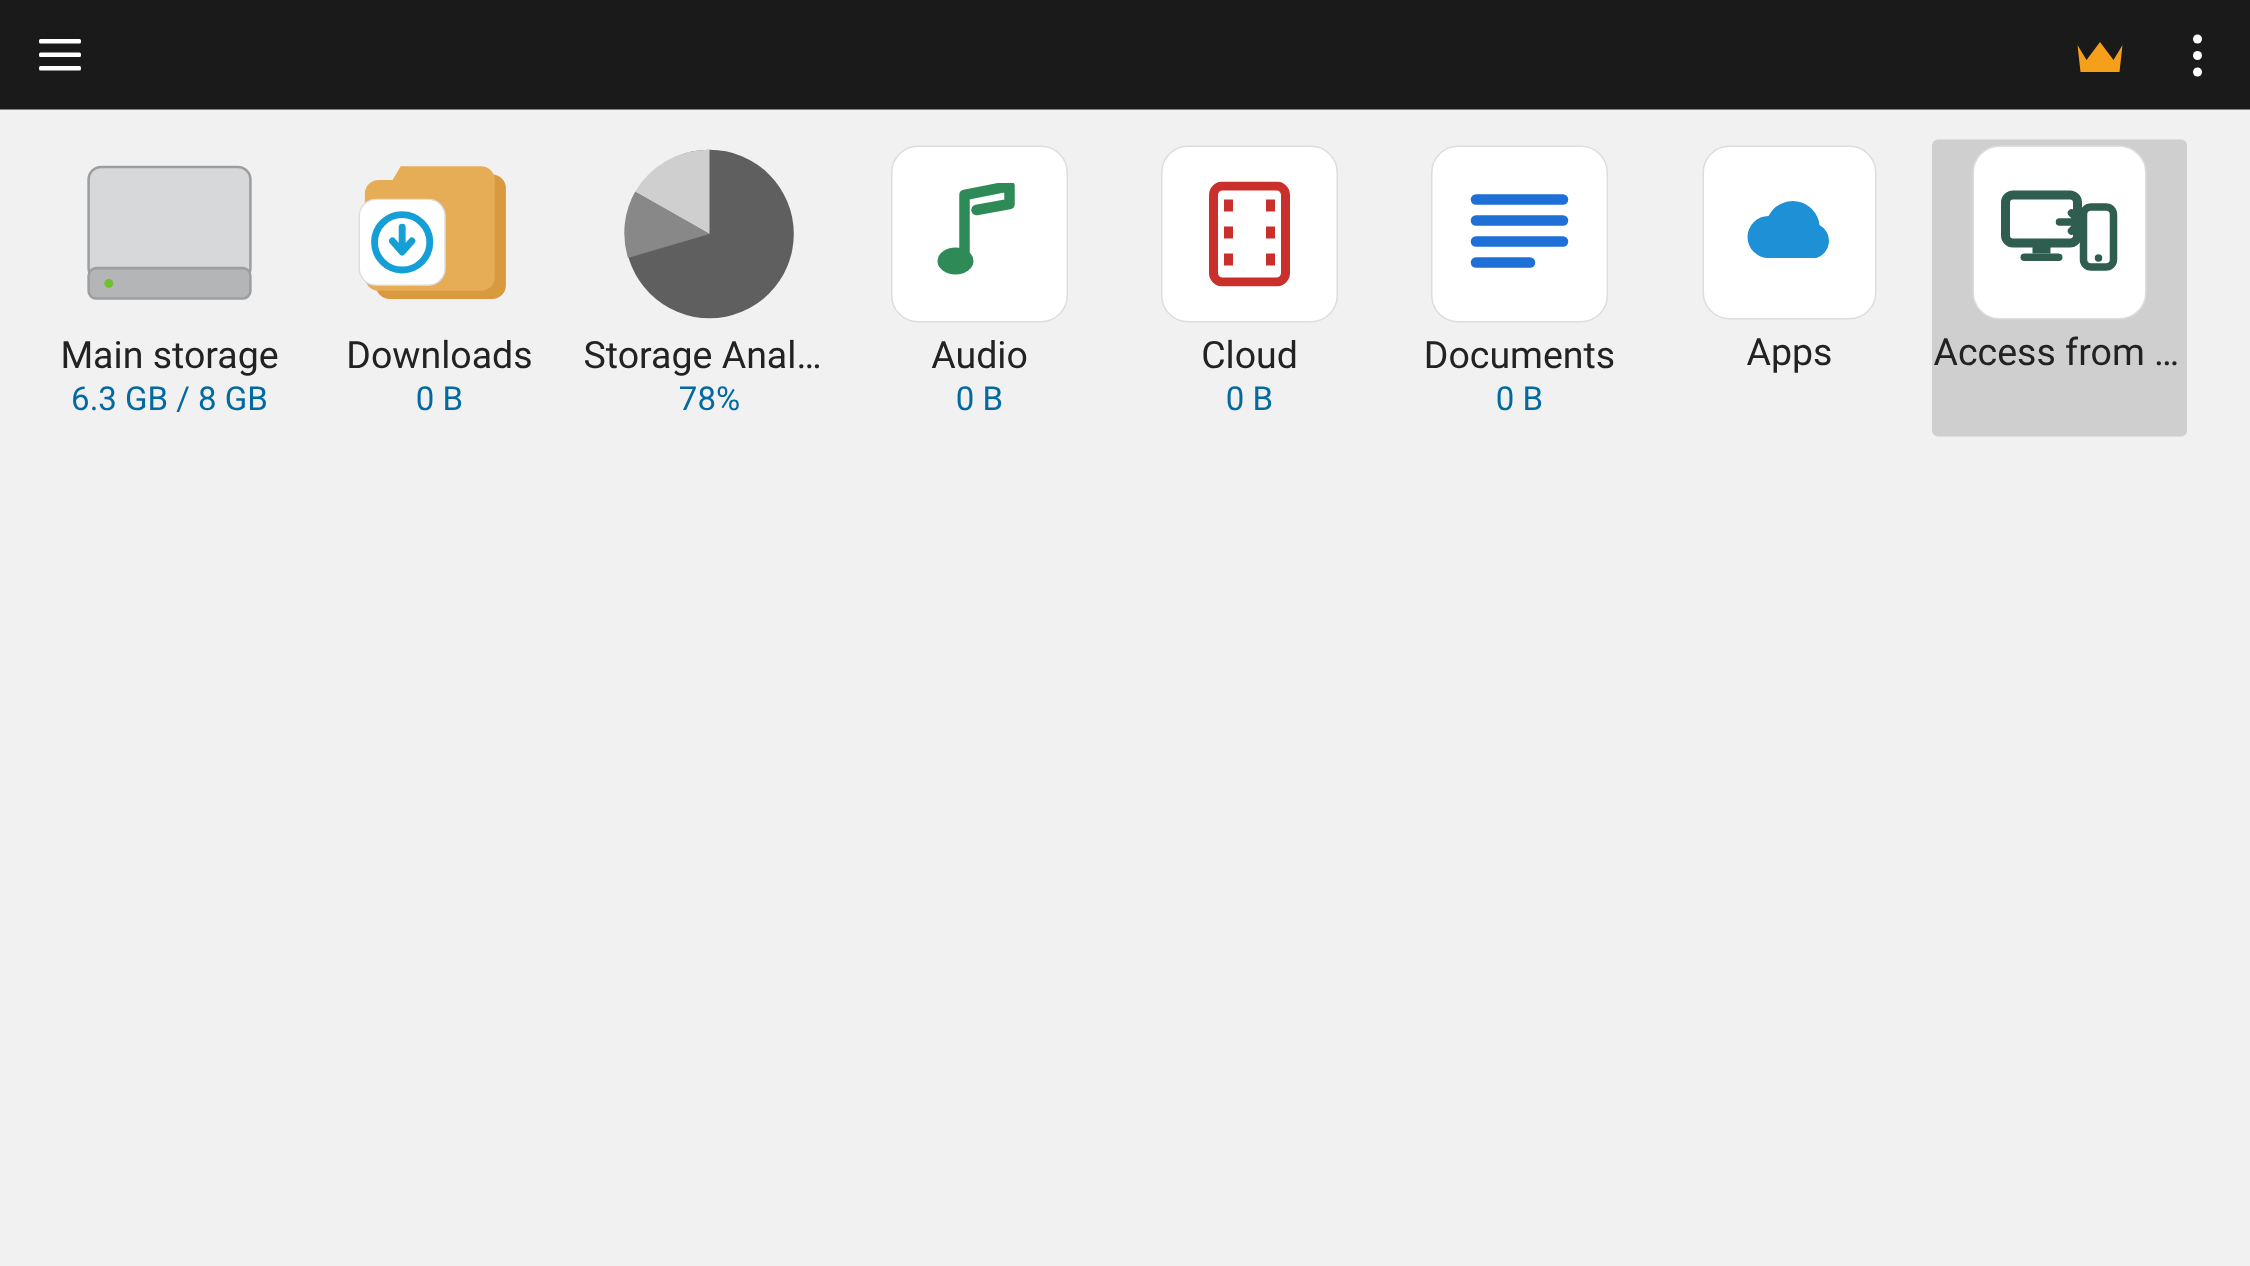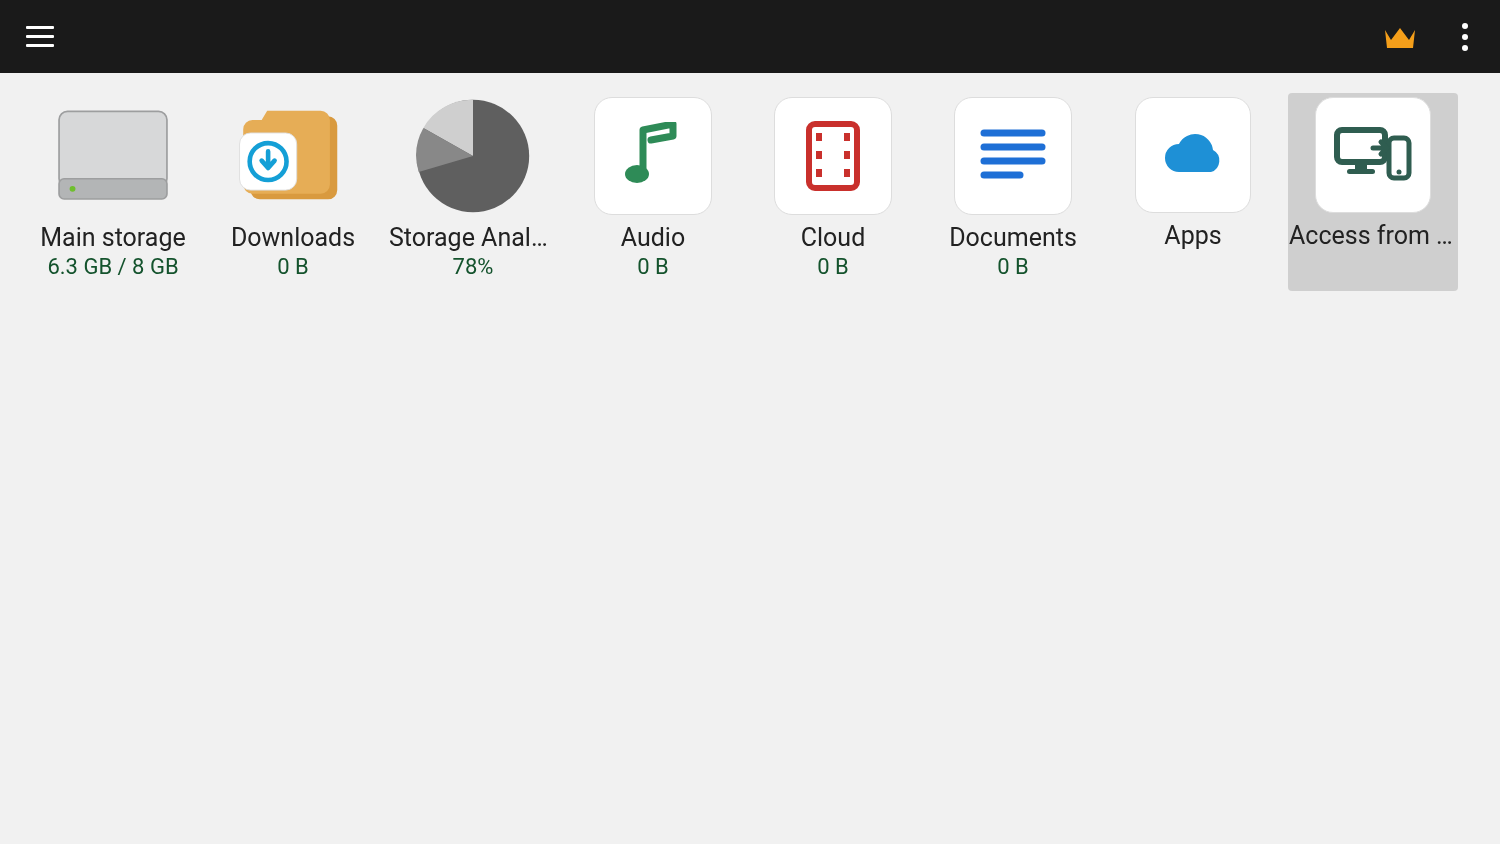--- a/index.html
+++ b/index.html
@@ -66,21 +66,21 @@
   .icon-card-sm {
     width: 116px; height: 116px;
     background:#fff; border:1px solid #ddd; border-radius:18px;
     display:flex;align-items:center;justify-content:center;
   }
   .label {
     margin-top: 8px; font-size:25px; color:#222;
     max-width: 168px; white-space:nowrap; overflow:hidden; text-overflow:ellipsis; text-align:center;
   }
   .sub {
-    margin-top: 2px; font-size:22px; color:#14532d;
+    margin-top: 2px; font-size:22px; color:#0369a1;
     text-align:right;
   }
 </style>
 </head>
 <body>
 
 <div class="toolbar">
   <div class="menu-btn">
     <span></span>
       <span></span>

